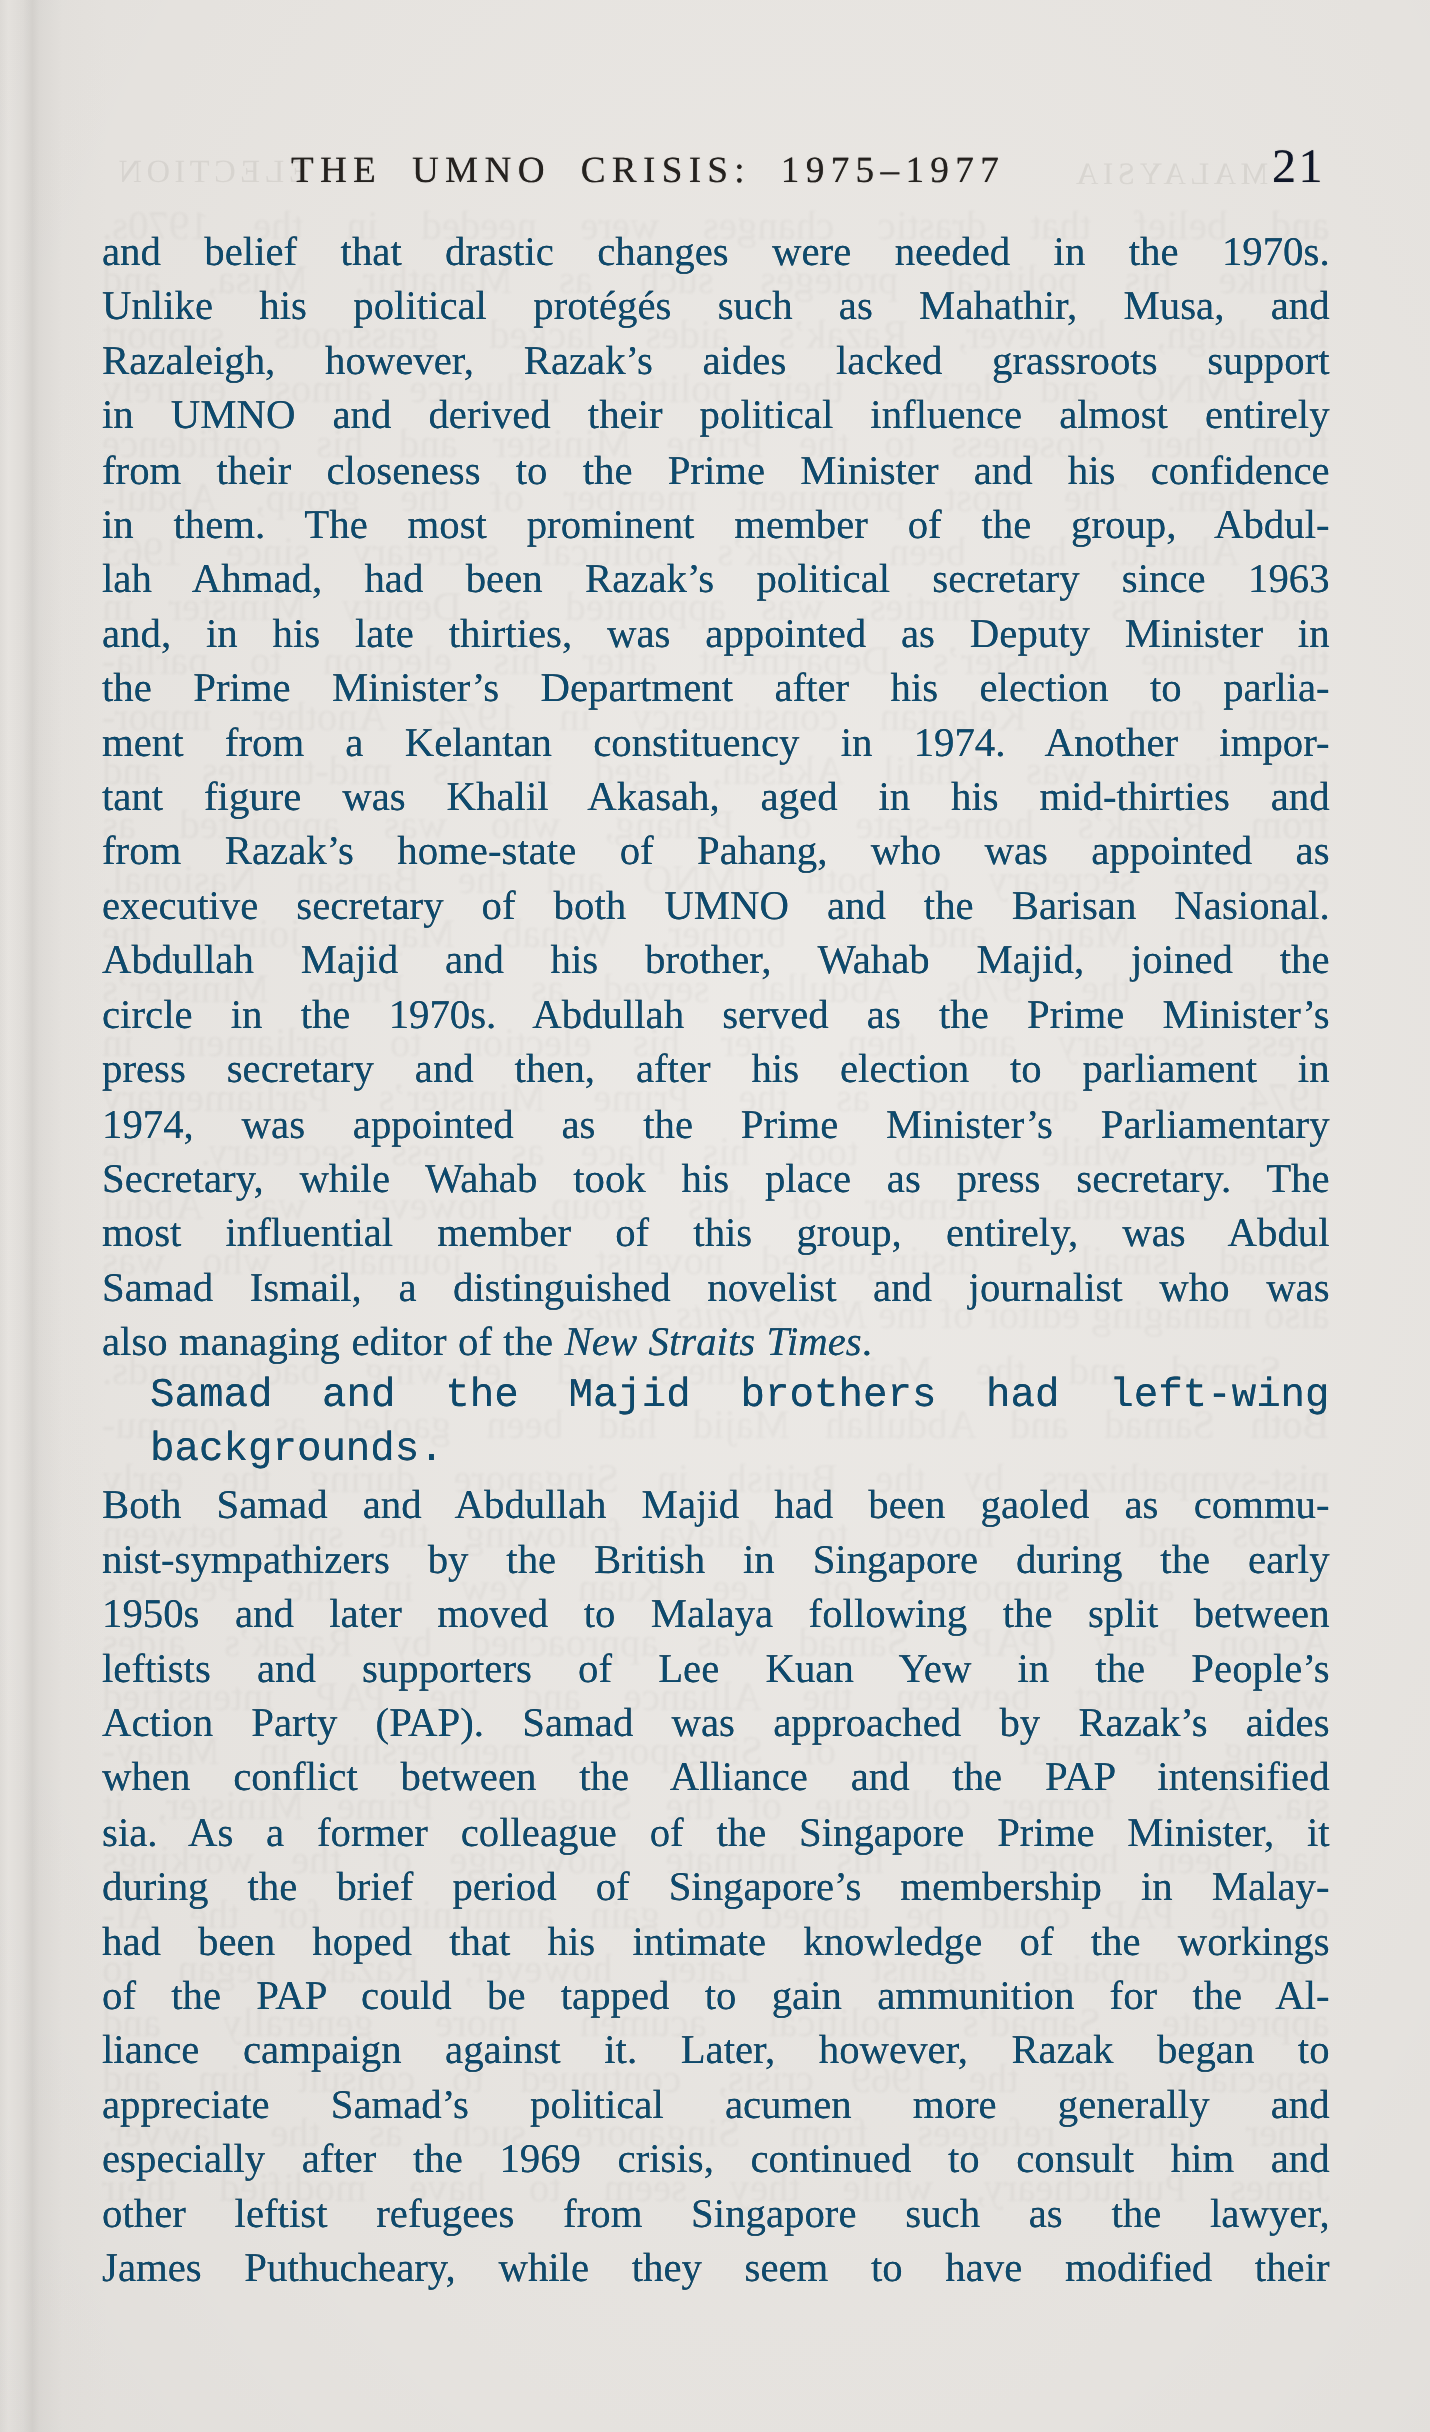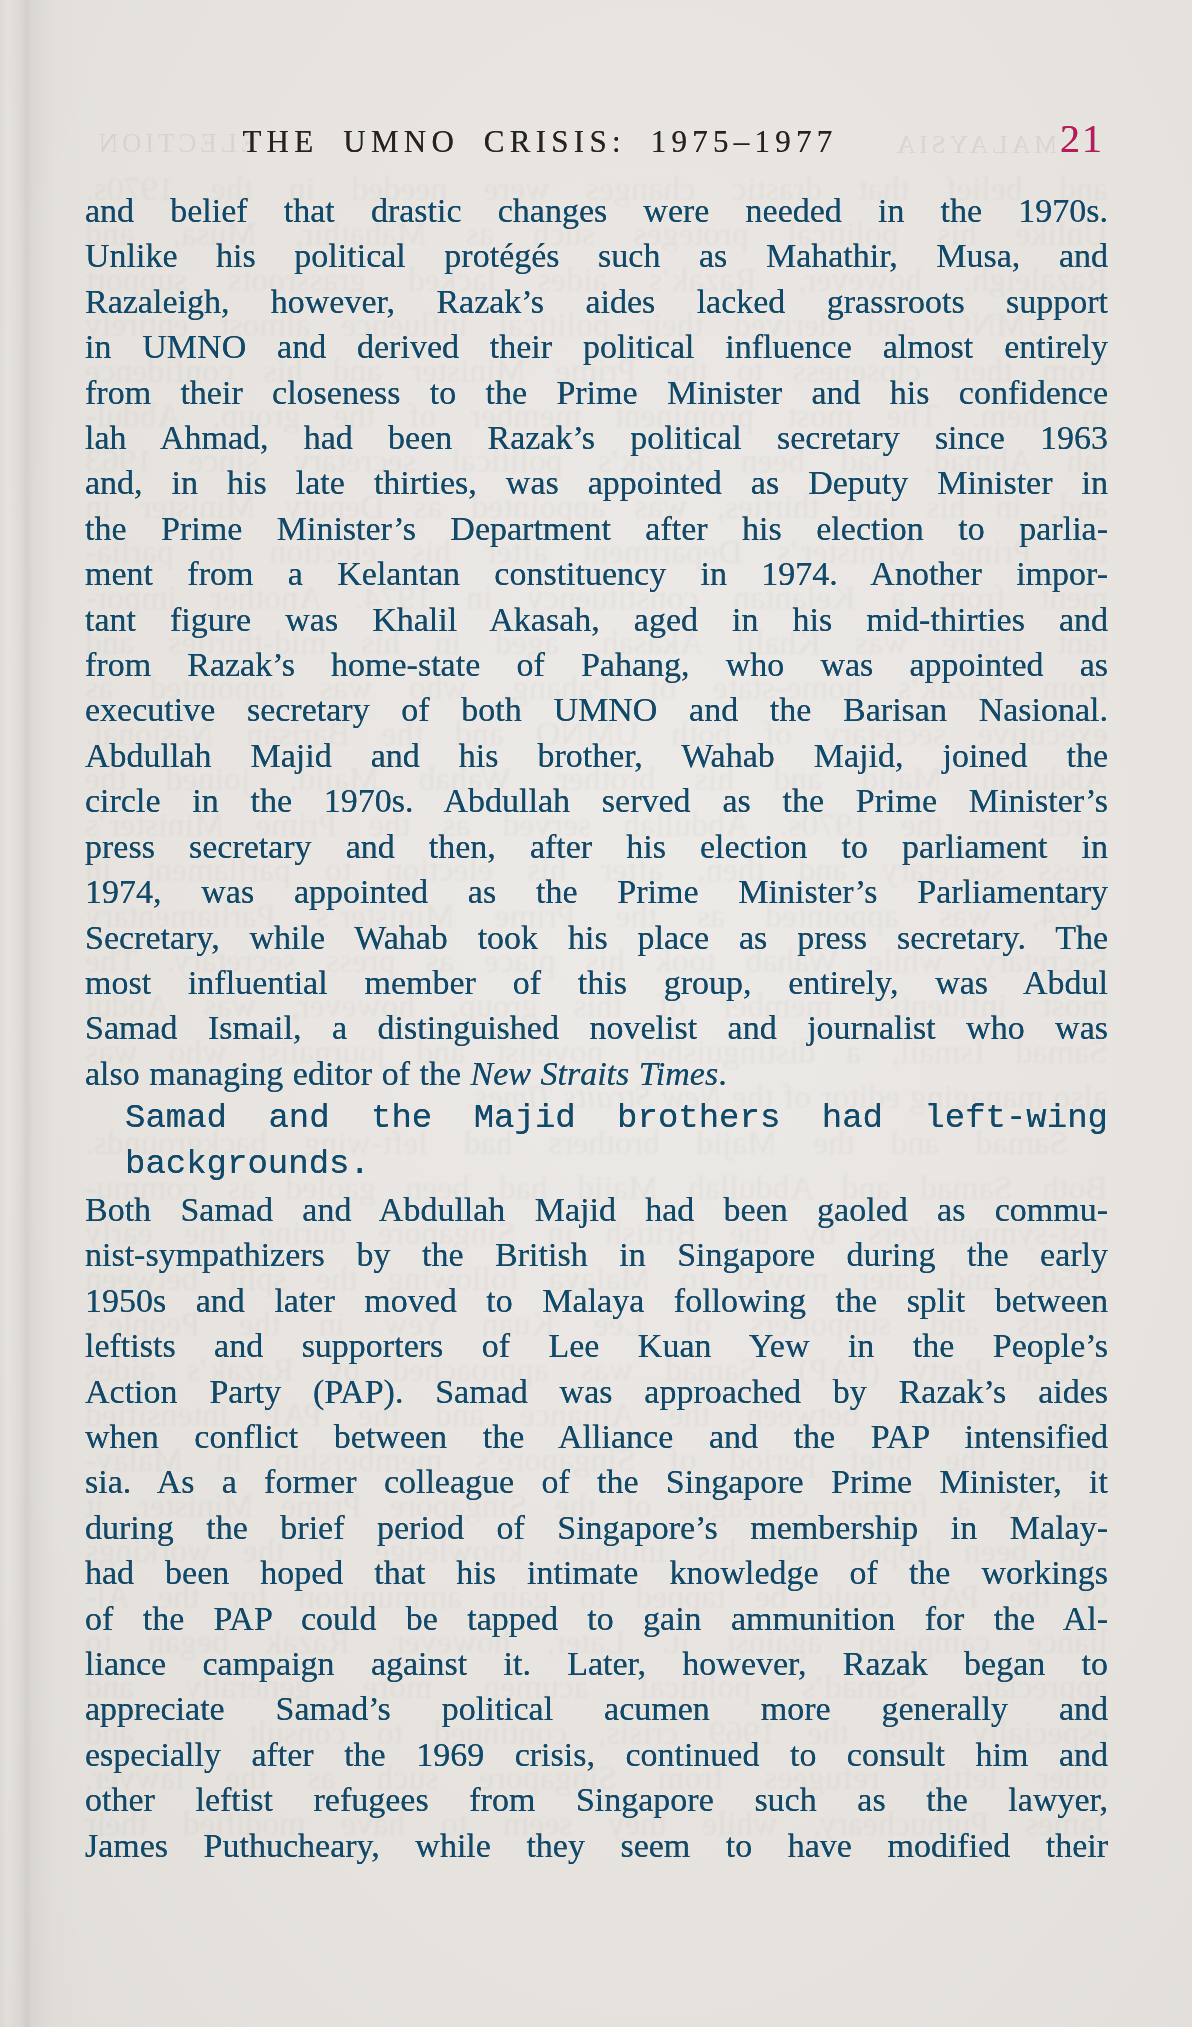--- a/index.html
+++ b/index.html
@@ -19,21 +19,21 @@
   .running-head { position:absolute; top:124px; left:0; right:0; height:46px; }
   .running-head .title {
     position:absolute; left:540px; top:0; transform:translateX(-50%);
     font-size:31px; letter-spacing:0.17em; word-spacing:0.38em;
     white-space:nowrap; color:#25221f;
     text-shadow:0 0 0.6px rgba(30,28,25,0.75);
     text-align:right;
   }
   .running-head .pagenum {
     position:absolute; left:1060px; top:-9px;
-    font-size:40px; letter-spacing:2px; color:#be185d;
+    font-size:40px; letter-spacing:2px; color:#0f172a;
     text-shadow:0 0 0.6px rgba(30,28,25,0.7);
   }
 
   
   .ghost-frag {
     position:absolute; transform:scaleX(-1);
     color:#8e8a83; opacity:0.16; filter:blur(0.6px);
     letter-spacing:0.14em; white-space:nowrap;
   }
   .ghost-frag.left  { left:95px;  top:128px; font-size:27px; }
@@ -115,20 +115,21 @@
     <span class="title">THE UMNO CRISIS: 1975–1977</span>
     <span class="pagenum">21</span>
   </div>
 
   <div class="text-block">
       <div class="line"><span>and belief that drastic changes were needed in the 1970s.</span></div>
       <div class="line"><span>Unlike his political protégés such as Mahathir, Musa, and</span></div>
       <div class="line"><span>Razaleigh, however, Razak’s aides lacked grassroots support</span></div>
       <div class="line"><span>in UMNO and derived their political influence almost entirely</span></div>
       <div class="line"><span>from their closeness to the Prime Minister and his confidence</span></div>
+      <div class="line"><span>in them. The most prominent member of the group, Abdul-</span></div>
       <div class="line"><span>lah Ahmad, had been Razak’s political secretary since 1963</span></div>
       <div class="line"><span>and, in his late thirties, was appointed as Deputy Minister in</span></div>
       <div class="line"><span>the Prime Minister’s Department after his election to parlia-</span></div>
       <div class="line"><span>ment from a Kelantan constituency in 1974. Another impor-</span></div>
       <div class="line"><span>tant figure was Khalil Akasah, aged in his mid-thirties and</span></div>
       <div class="line"><span>from Razak’s home-state of Pahang, who was appointed as</span></div>
       <div class="line"><span>executive secretary of both UMNO and the Barisan Nasional.</span></div>
       <div class="line"><span>Abdullah Majid and his brother, Wahab Majid, joined the</span></div>
       <div class="line"><span>circle in the 1970s. Abdullah served as the Prime Minister’s</span></div>
       <div class="line"><span>press secretary and then, after his election to parliament in</span></div>

